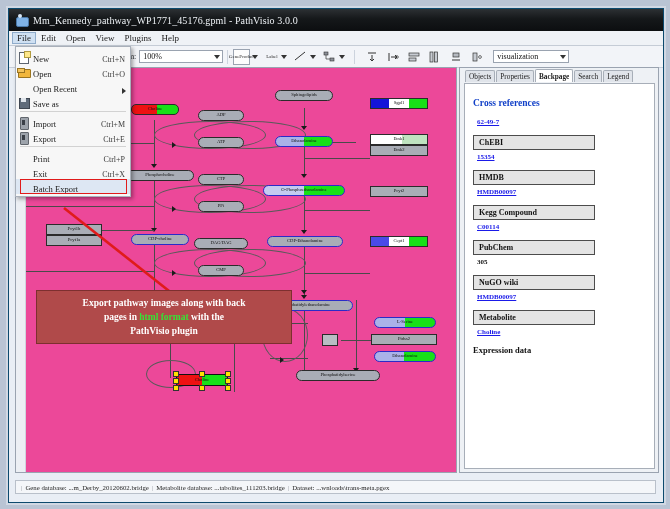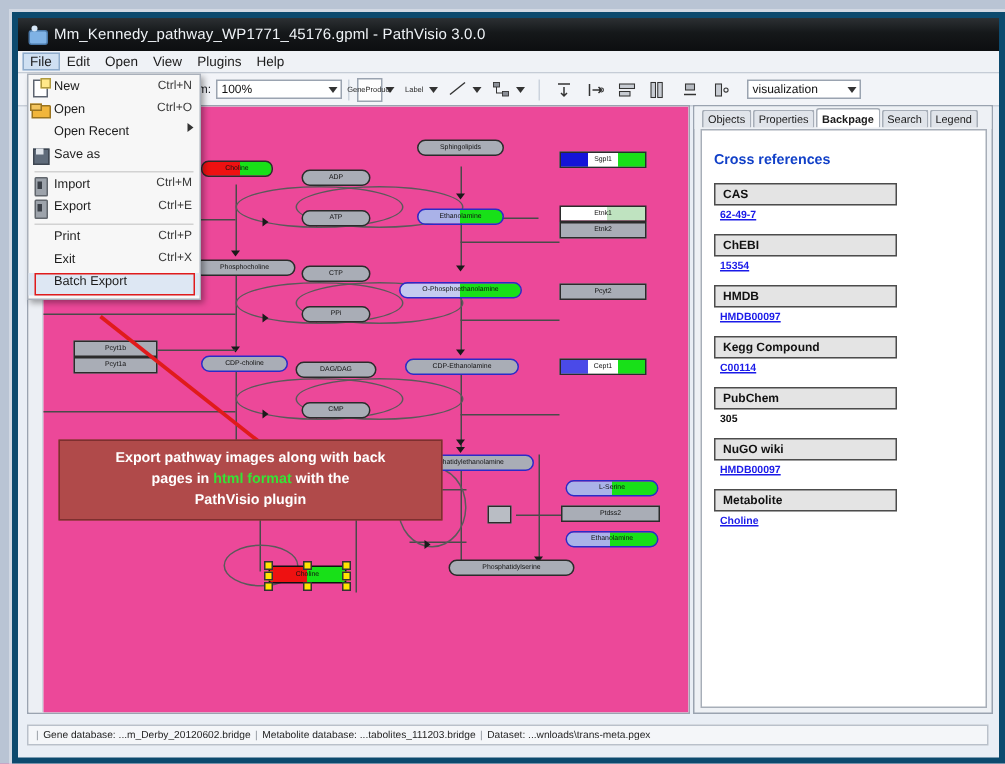--- a/index.html
+++ b/index.html
@@ -1,19 +1,19 @@
 <!DOCTYPE html>
 <html><head>
 <meta charset="utf-8">
 <style>
   html,body{margin:0;padding:0;background:#b9c4d4;}
   body{width:670px;height:509px;overflow:hidden;font-family:"Liberation Sans",sans-serif;}
 
   .app{position:absolute;left:8px;top:8px;width:654px;height:493px;background:#e9eef5;
-       border:4px solid #0c4a6e;box-shadow:0 0 0 2px rgba(255,255,255,.35);}
+       border:1px solid #0c4a6e;box-shadow:0 0 0 2px rgba(255,255,255,.35);font-family:Liberation Serif, serif;}
 
   
   .titlebar{position:absolute;left:0;top:0;width:100%;height:22px;
      background:linear-gradient(to bottom,#2c3033 0%,#15181a 45%,#0c0e10 100%);
      color:#eef2f6;font-size:10px;display:flex;align-items:center;}
   .tb-icon{width:13px;height:13px;margin:0 5px 0 6px;position:relative;flex:none;}
   .tb-icon:before{content:"";position:absolute;left:1px;top:3px;width:11px;height:8px;
      background:#7fb2e5;border:1px solid #4a78a8;border-radius:2px;}
   .tb-icon:after{content:"";position:absolute;left:3px;top:0px;width:4px;height:4px;
      background:#d6e6f6;border-radius:50%;}
@@ -39,21 +39,21 @@
   .tbtn{width:15px;height:14px;display:flex;align-items:center;justify-content:center;
      margin:0 1px;position:relative;}
   .tbtn.boxed{border:1px solid #9aa3b0;background:#fdfdfd;}
   .capt{font-size:6px;color:#2a2a2a;}
   .drop{width:0;height:0;border-left:3px solid transparent;border-right:3px solid transparent;
      border-top:4px solid #333;margin:0 5px 0 1px;}
 
   
   .filemenu{position:absolute;left:6px;top:37px;width:114px;background:#f7f7f7;
      border:1px solid #a9b0ba;box-shadow:2px 2px 4px rgba(0,0,0,.35);z-index:40;padding:2px 0;}
-  .fm-row{height:15px;display:flex;align-items:flex-start;font-size:8.5px;color:#1b1b1b;position:relative;}
+  .fm-row{height:15px;display:flex;align-items:flex-end;font-size:8.5px;color:#1b1b1b;position:relative;}
   .fm-row.disabled{color:#a8a8a8;}
   .fm-ico{width:17px;height:13px;flex:none;position:relative;}
   .fm-lbl{flex:1;}
   .fm-acc{font-size:8px;color:#3a3a3a;padding-right:5px;}
   .fm-row.disabled .fm-acc{color:#b0b0b0;}
   .fm-sep{height:1px;background:#d2d2d2;margin:2px 4px;}
   .fm-sub{position:absolute;right:4px;width:0;height:0;border-top:3px solid transparent;
      border-bottom:3px solid transparent;border-left:4px solid #333;}
   .fm-row.highlight{background:#dde7f3;}
   .fm-hl-box{position:absolute;left:4px;right:3px;top:0;bottom:0;border:1.4px solid #e01b1b;}
@@ -412,41 +412,41 @@
     <div class="tabstrip">
       <div class="tab">Objects</div>
       <div class="tab">Properties</div>
       <div class="tab sel">Backpage</div>
       <div class="tab">Search</div>
       <div class="tab">Legend</div>
     </div>
     <div class="panelbody">
       <div class="xref-title">Cross references</div>
 
-      <div class="xref-head">CAS</div>
       <div class="xref-val">62-49-7</div>
 
       <div class="xref-head">ChEBI</div>
       <div class="xref-val">15354</div>
 
       <div class="xref-head">HMDB</div>
       <div class="xref-val">HMDB00097</div>
 
       <div class="xref-head">Kegg Compound</div>
       <div class="xref-val">C00114</div>
 
       <div class="xref-head">PubChem</div>
       <div class="xref-val plain">305</div>
 
       <div class="xref-head">NuGO wiki</div>
       <div class="xref-val">HMDB00097</div>
 
       <div class="xref-head">Metabolite</div>
       <div class="xref-val">Choline</div>
 
+      <div class="exprdata">Expression data</div>
     </div>
   </div>
 
   <div class="statusbar">
     <span class="sb-sep">|</span>
     <span>Gene database:</span>&nbsp;
     <span>...m_Derby_20120602.bridge</span>
     <span class="sb-sep">|</span>
     <span>Metabolite database:</span>&nbsp;
     <span>...tabolites_111203.bridge</span>

